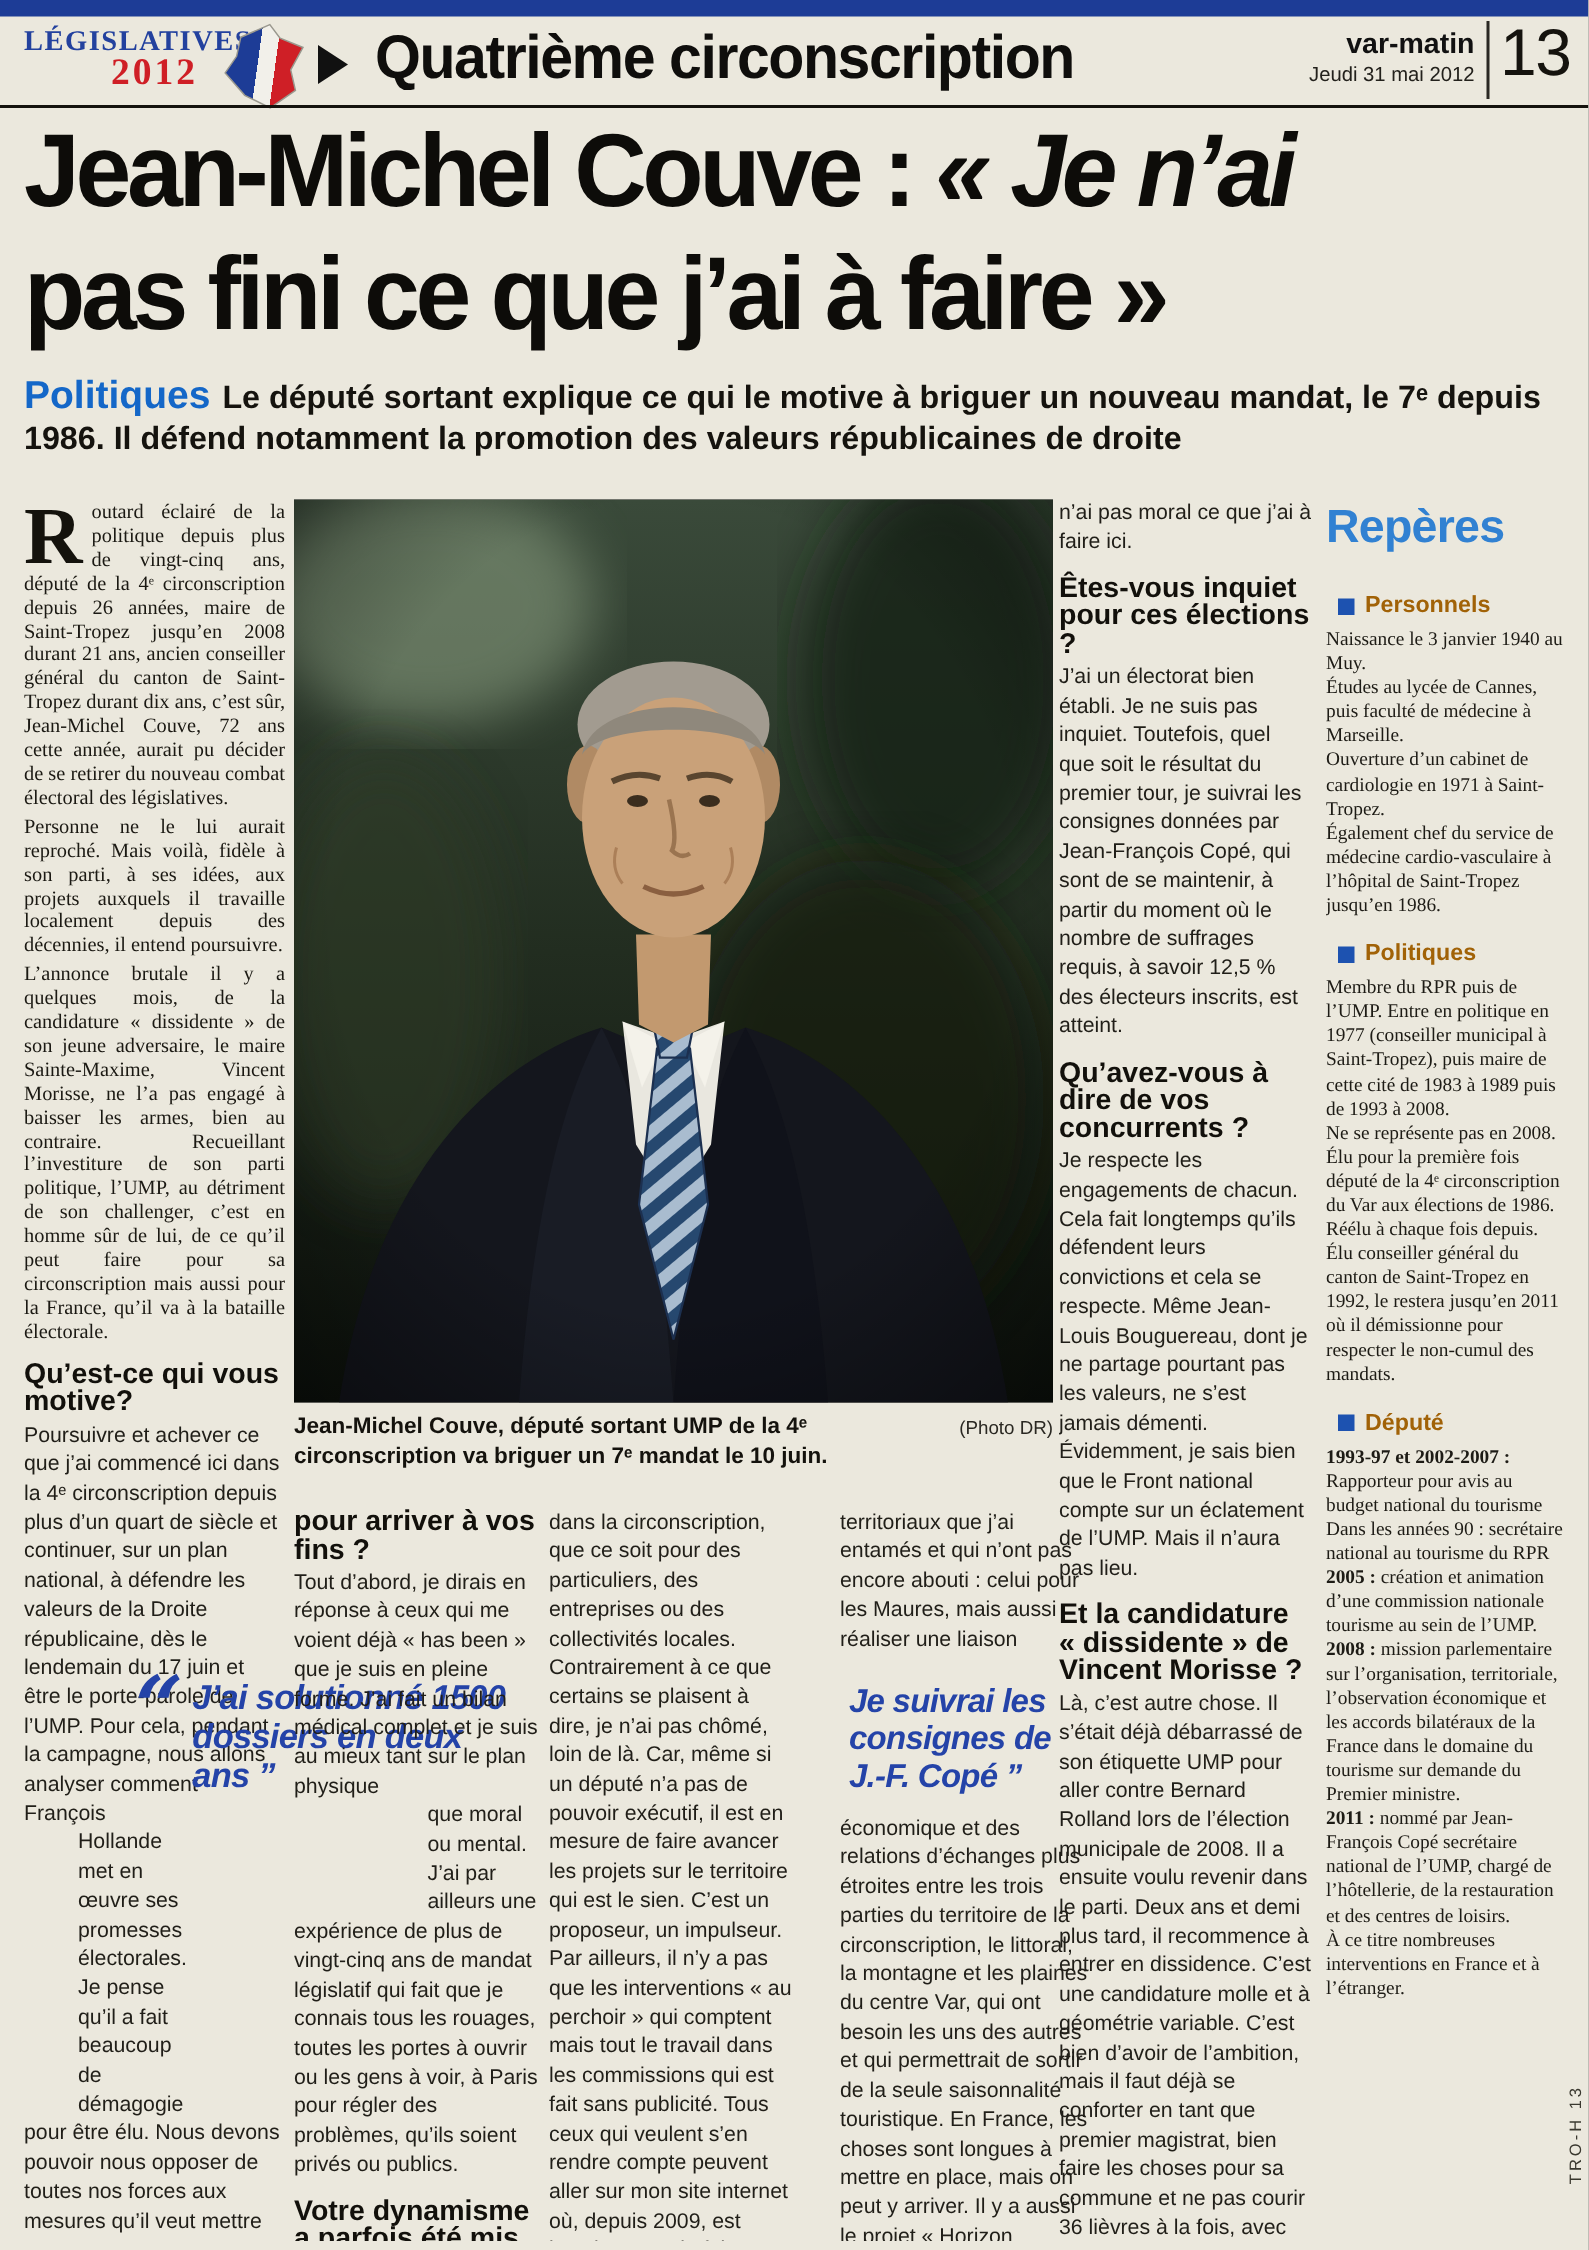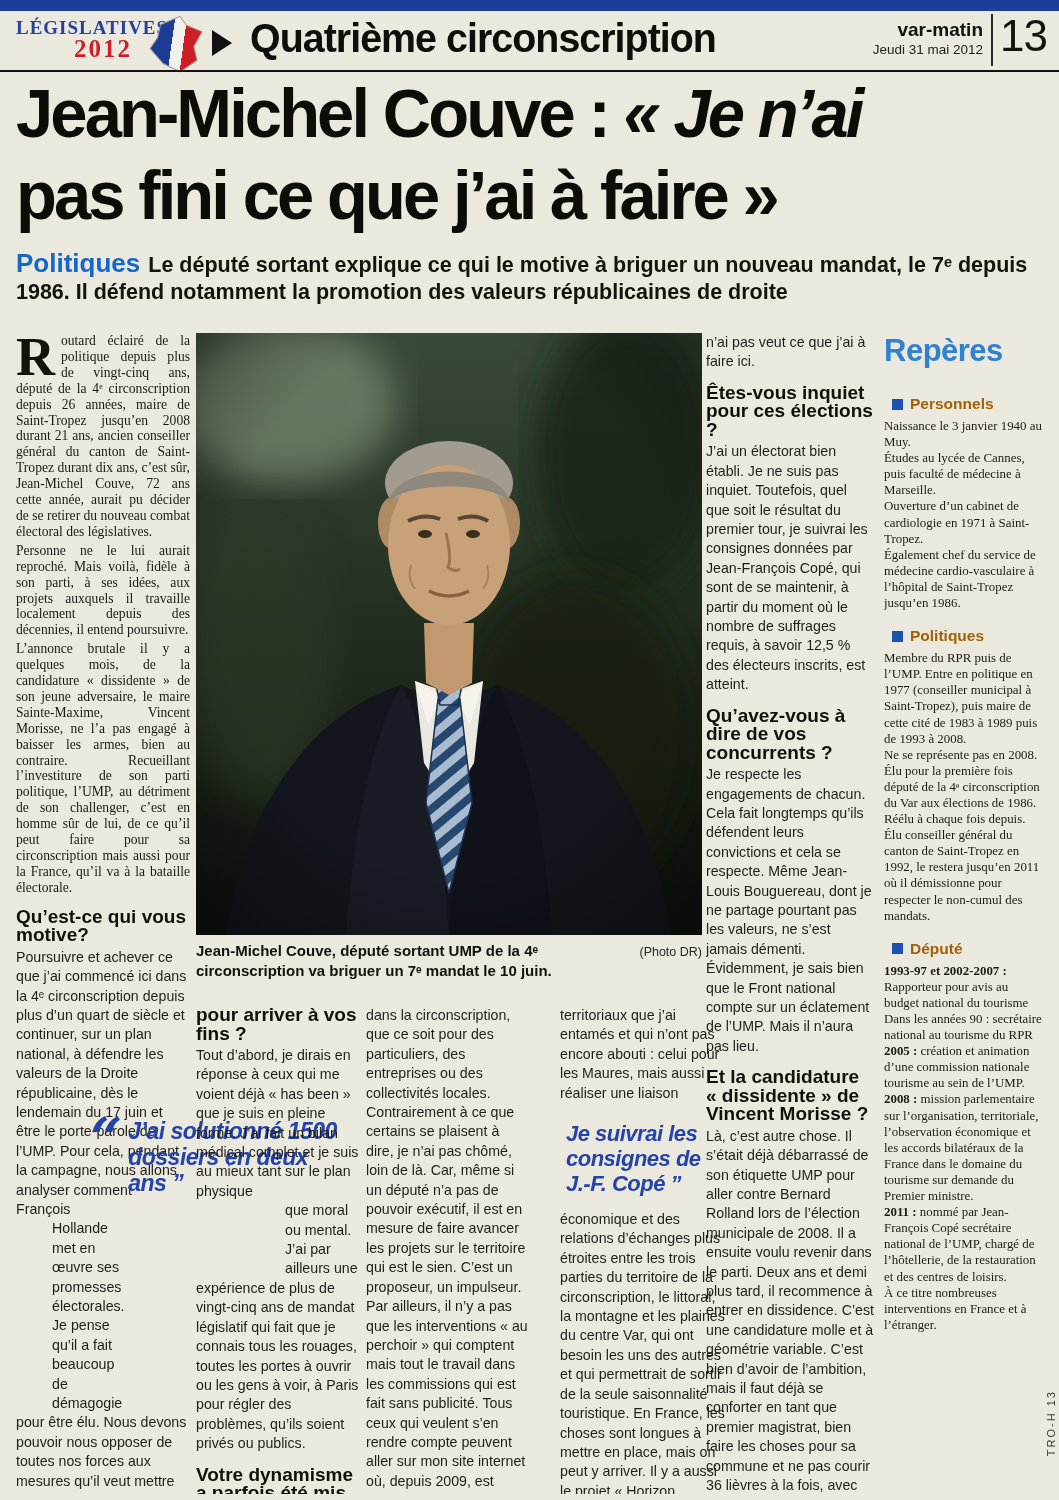--- a/index.html
+++ b/index.html
@@ -215,21 +215,21 @@
   <div class="col" style="left:560px;top:1006px;width:166px;height:488px;">
     <p class="ans">territoriaux que j’ai entamés et qui n’ont pas encore abouti : celui pour les Maures, mais aussi réaliser une liaison</p>
     <div class="pq pq2">
       
       <span class="pq-text">Je suivrai les consignes de J.-F. Copé&nbsp;”</span>
     </div>
     <p class="ans">économique et des relations d’échanges plus étroites entre les trois parties du territoire de la circonscription, le littoral, la montagne et les plaines du centre Var, qui ont besoin les uns des autres et qui permettrait de sortir de la seule saisonnalité touristique. En France, les choses sont longues à mettre en place, mais on peut y arriver. Il y a aussi le projet « Horizon Méditerranée », pour l’instant en sommeil mais qui va repartir sous peu. Je</p>
   </div>
 
   <div class="col" style="left:706px;top:333px;width:168px;height:1160px;">
-    <p class="ans">n’ai pas veut ce que j’ai à faire ici.</p>
+    <p class="ans">n’ai pas moral ce que j’ai à faire ici.</p>
     <p class="q">Êtes-vous inquiet pour ces élections ?</p>
     <p class="ans">J’ai un électorat bien établi. Je ne suis pas inquiet. Toutefois, quel que soit le résultat du premier tour, je suivrai les consignes données par Jean-François Copé, qui sont de se maintenir, à partir du moment où le nombre de suffrages requis, à savoir 12,5 % des électeurs inscrits, est atteint.</p>
     <p class="q">Qu’avez-vous à dire de vos concurrents ?</p>
     <p class="ans">Je respecte les engagements de chacun. Cela fait longtemps qu’ils défendent leurs convictions et cela se respecte. Même Jean-Louis Bouguereau, dont je ne partage pourtant pas les valeurs, ne s’est jamais démenti. Évidemment, je sais bien que le Front national compte sur un éclatement de l’UMP. Mais il n’aura pas lieu.</p>
     <p class="q">Et la candidature « dissidente » de Vincent Morisse ?</p>
     <p class="ans">Là, c’est autre chose. Il s’était déjà débarrassé de son étiquette UMP pour aller contre Bernard Rolland lors de l’élection municipale de 2008. Il a ensuite voulu revenir dans le parti. Deux ans et demi plus tard, il recommence à entrer en dissidence. C’est une candidature molle et à géométrie variable. C’est bien d’avoir de l’ambition, mais il faut déjà se conforter en tant que premier magistrat, bien faire les choses pour sa commune et ne pas courir 36 lièvres à la fois, avec inconstance, inconvenance et en ayant pour qualité que son jeune âge et son inexpérience.</p>
 
   </div>
 
   <div class="reperes">

